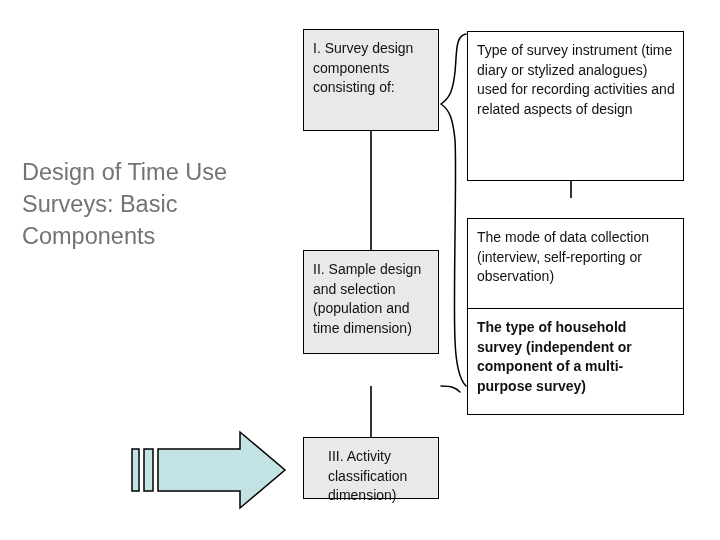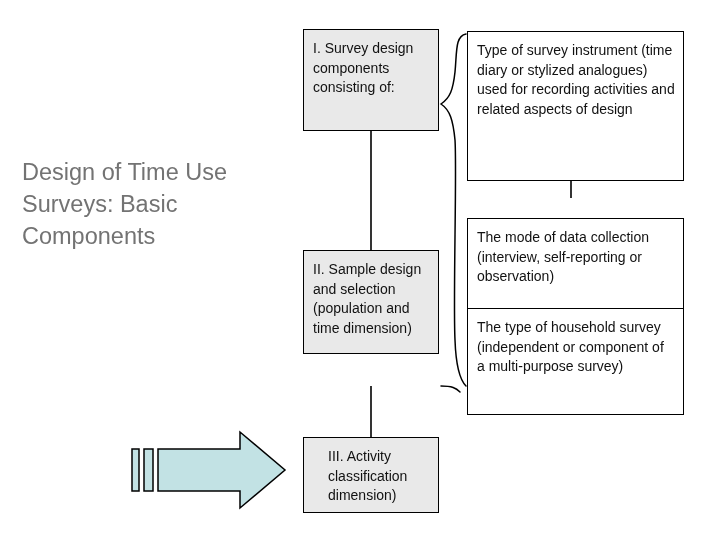--- a/index.html
+++ b/index.html
@@ -47,26 +47,26 @@
   .flowbox.shaded {
     background: #e9e9e9;
   }
   .flowbox.plain {
     background: #ffffff;
   }
 
   
   #box-1 { left: 303px; top: 29px;  width: 136px; height: 102px; }
   #box-2 { left: 303px; top: 250px; width: 136px; height: 104px; }
-  #box-3 { left: 303px; top: 437px; width: 136px; height: 76px; padding-left: 24px;  }
+  #box-3 { left: 303px; top: 437px; width: 136px; height: 62px; padding-left: 24px;  }
 
   
   #box-r1 { left: 467px; top: 31px;  width: 217px; height: 150px; }
   #box-r2 { left: 467px; top: 198px; width: 217px; height: 103px; margin-top: 20px; }
-  #box-r3 { left: 467px; top: 308px; width: 217px; height: 107px; }
+  #box-r3 { left: 467px; top: 308px; width: 217px; height: 107px; font-weight: bold; }
 
   
   #connectors {
     position: absolute;
     left: 0;
     top: 0;
     width: 720px;
     height: 540px;
     pointer-events: none;
   }

